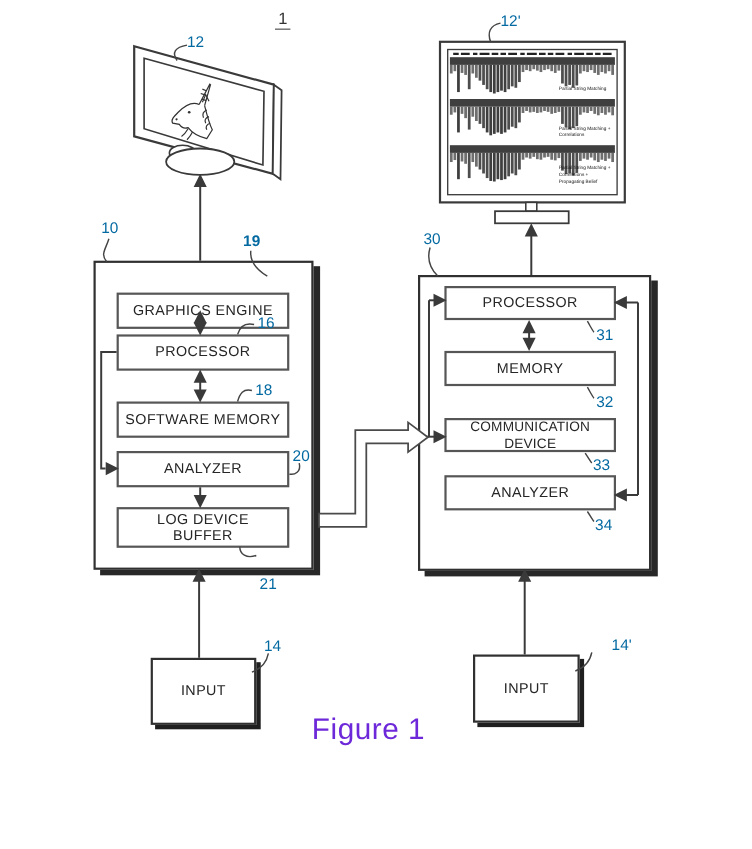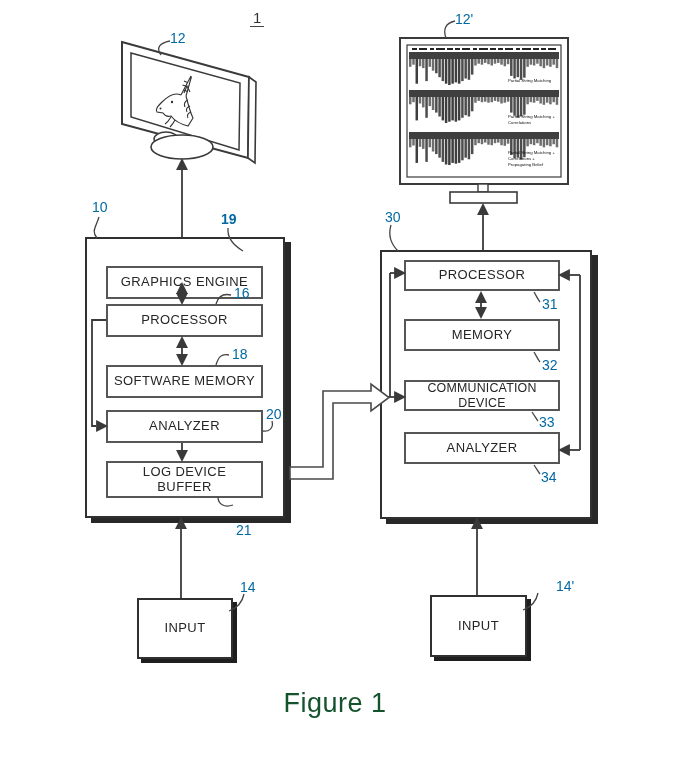--- a/index.html
+++ b/index.html
@@ -6,21 +6,21 @@
   .stage{position:relative;width:684px;height:772px;background:#fff;overflow:hidden;
          font-family:"Liberation Sans",sans-serif;color:#2d2d2d;}
   .sysbox{position:absolute;background:#fff;border:2px solid #303030;box-shadow:6px 5px 0 #282828;}
   .block{position:absolute;background:#fff;border:2px solid #565656;display:flex;align-items:center;justify-content:center;text-align:center;box-sizing:border-box;}
   .block-label{font-size:13px;letter-spacing:.4px;color:#262626;line-height:1.15;}
   .block-label.narrow{max-width:104px;}
   .block-label.tight{font-size:12.4px;letter-spacing:.2px;}
   .refnum{position:absolute;font-size:14px;color:#0369a1;}
   .sheetnum{position:absolute;left:250px;top:9px;font-size:15px;color:#333;border-bottom:1.5px solid #444;padding:0 3px;}
   .inputbox{position:absolute;background:#fff;border:2px solid #303030;box-shadow:4px 4px 0 #1f1f1f;display:flex;align-items:center;justify-content:center;}
-  .caption{position:absolute;left:235px;top:688px;width:200px;text-align:center;font-size:27px;color:#14532d;letter-spacing:.5px;}
+  .caption{position:absolute;left:235px;top:648px;width:200px;text-align:center;font-size:27px;color:#6d28d9;letter-spacing:.5px;}
   svg.layer{position:absolute;left:0;top:0;pointer-events:none;}
   .mini-label{font-size:4.3px;fill:#111;}
 </style>
 </head>
 <body>
 
 <div class="stage">
 
   <div class="sheetnum">1</div>
 

